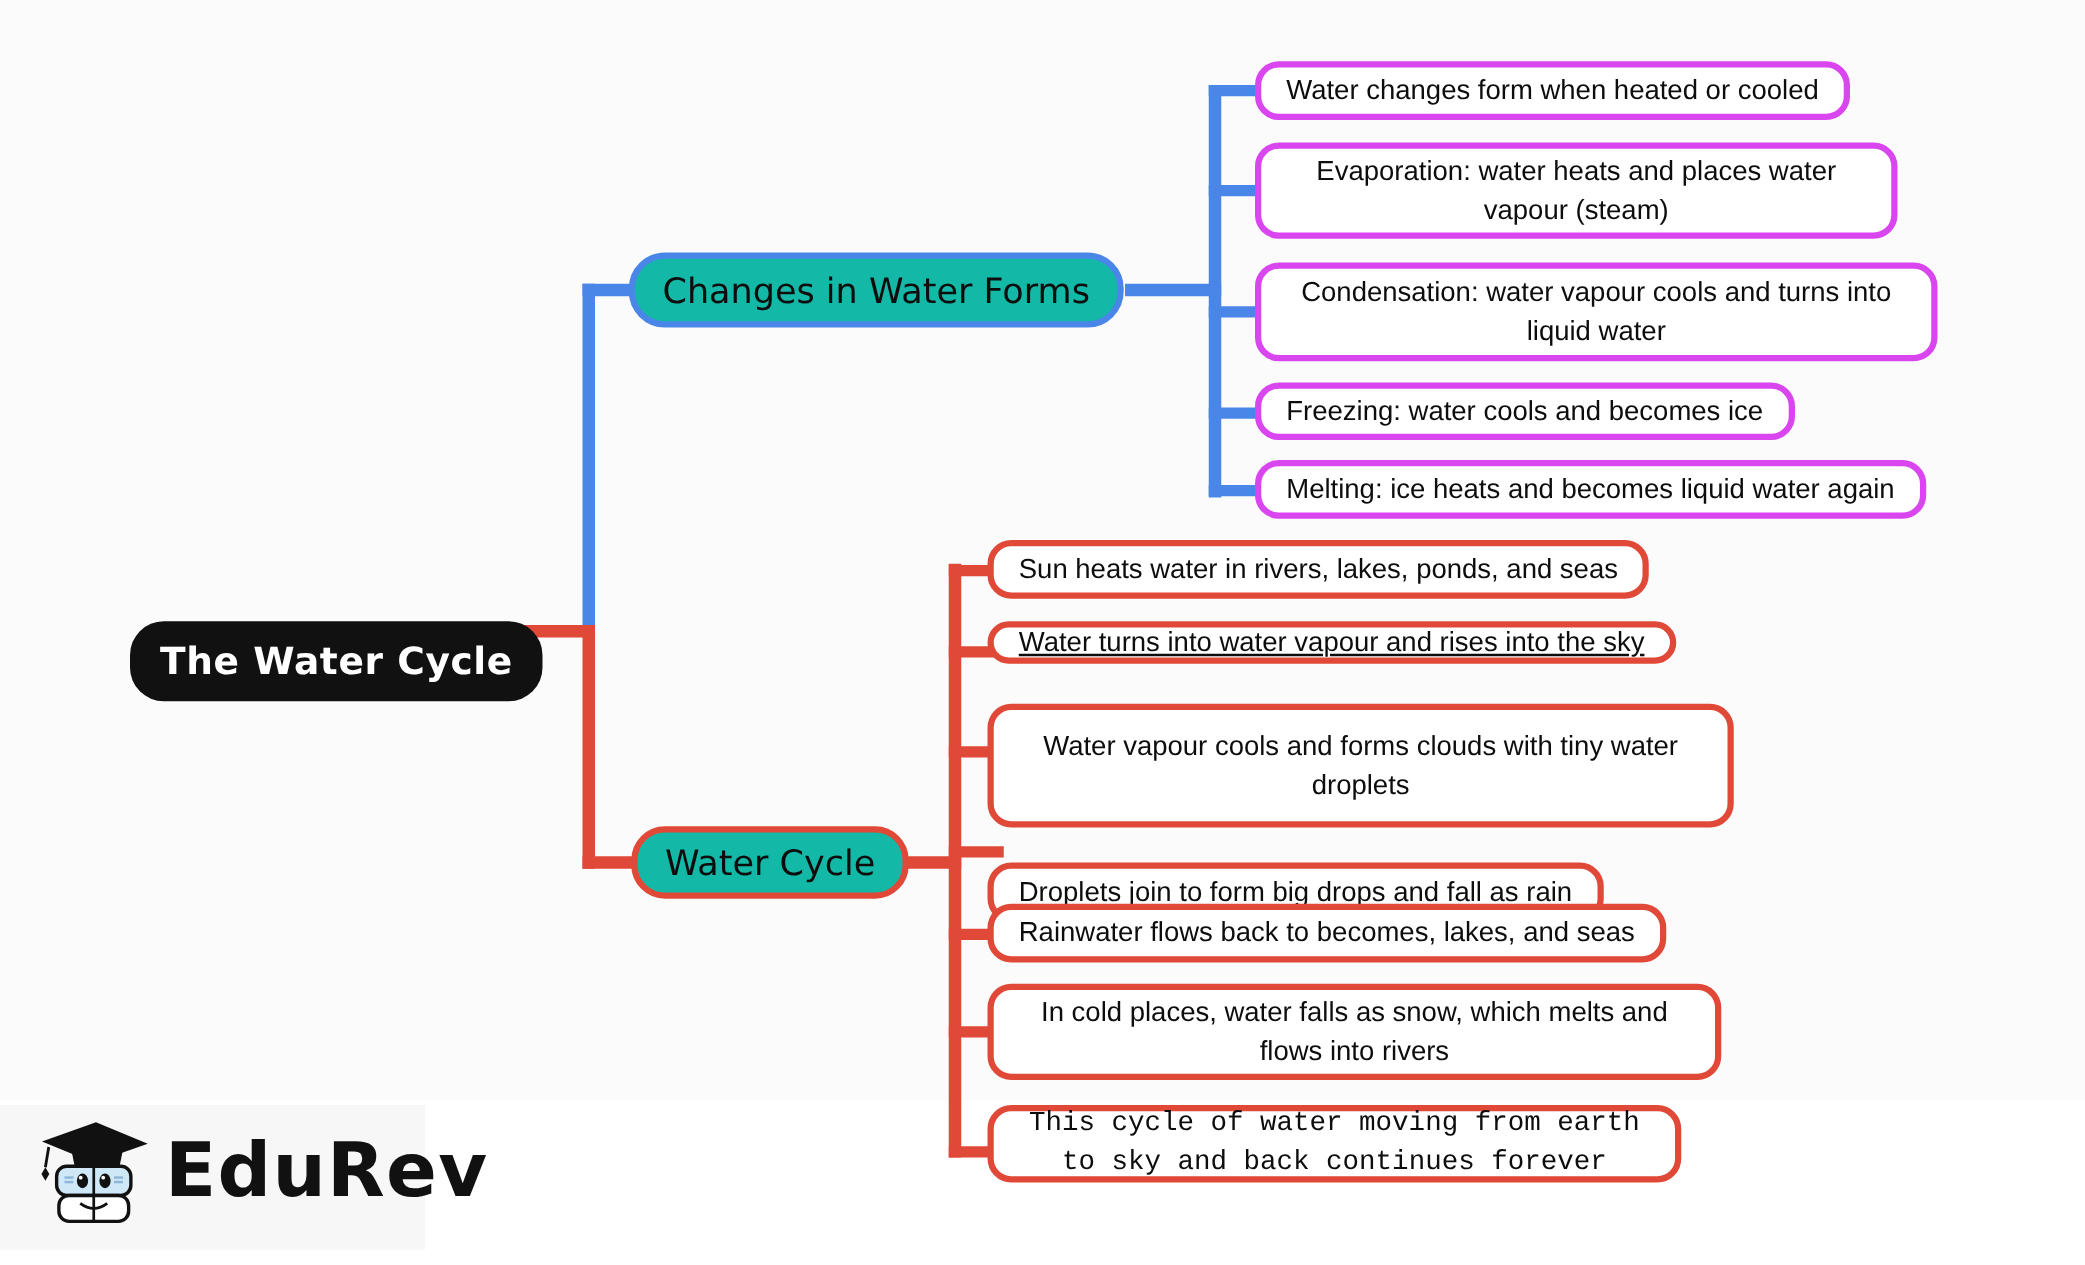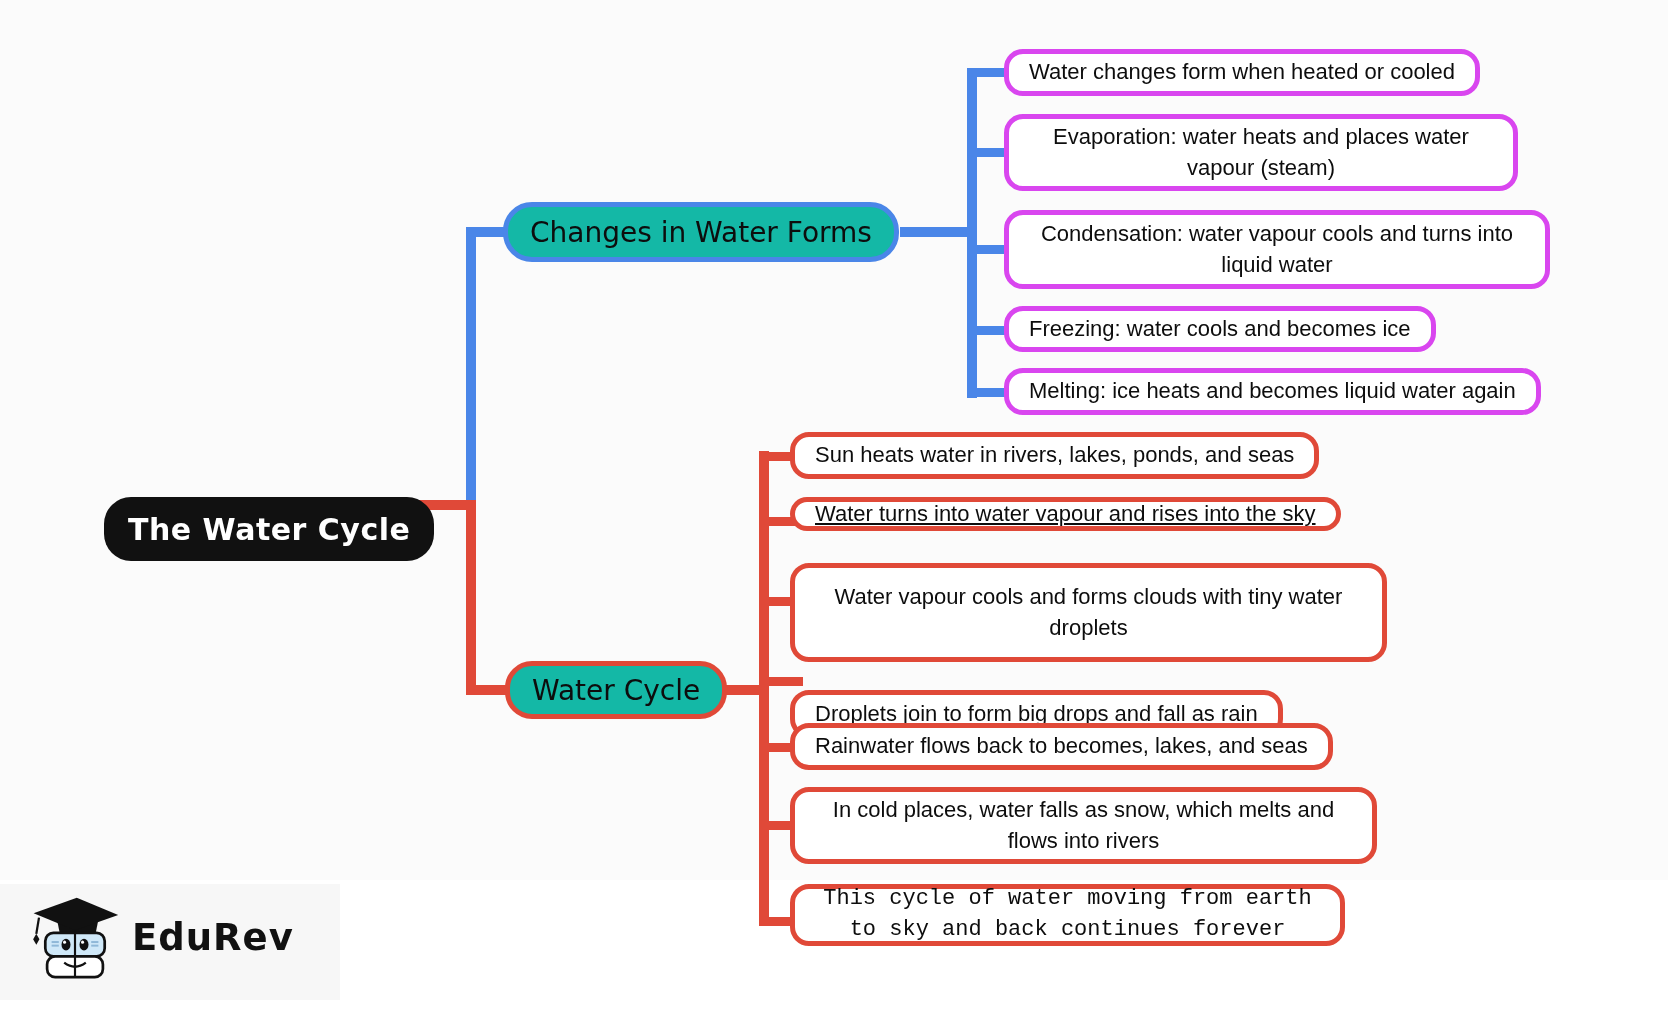--- a/index.html
+++ b/index.html
@@ -66,21 +66,21 @@
   #r5{left:790px;top:787px;height:77px;width:587px;}
   #r6{left:790px;top:884px;height:62px;width:555px;font-family:Liberation Mono, monospace;}
 
   
   .logo{
     position:absolute;left:30px;top:894px;z-index:3;
     display:flex;align-items:center;gap:12px;
   }
   .logo-text{
     font-family:"DejaVu Sans",sans-serif;
-    font-weight:bold;font-size:37px;color:#111111;letter-spacing:1px;
+    font-weight:bold;font-size:60px;color:#111111;letter-spacing:1px;
   }
 </style>
 </head>
 <body>
 
 <div class="canvas">
 
   <div class="bottom-strip"></div>
   <div class="wm-patch"></div>
 

